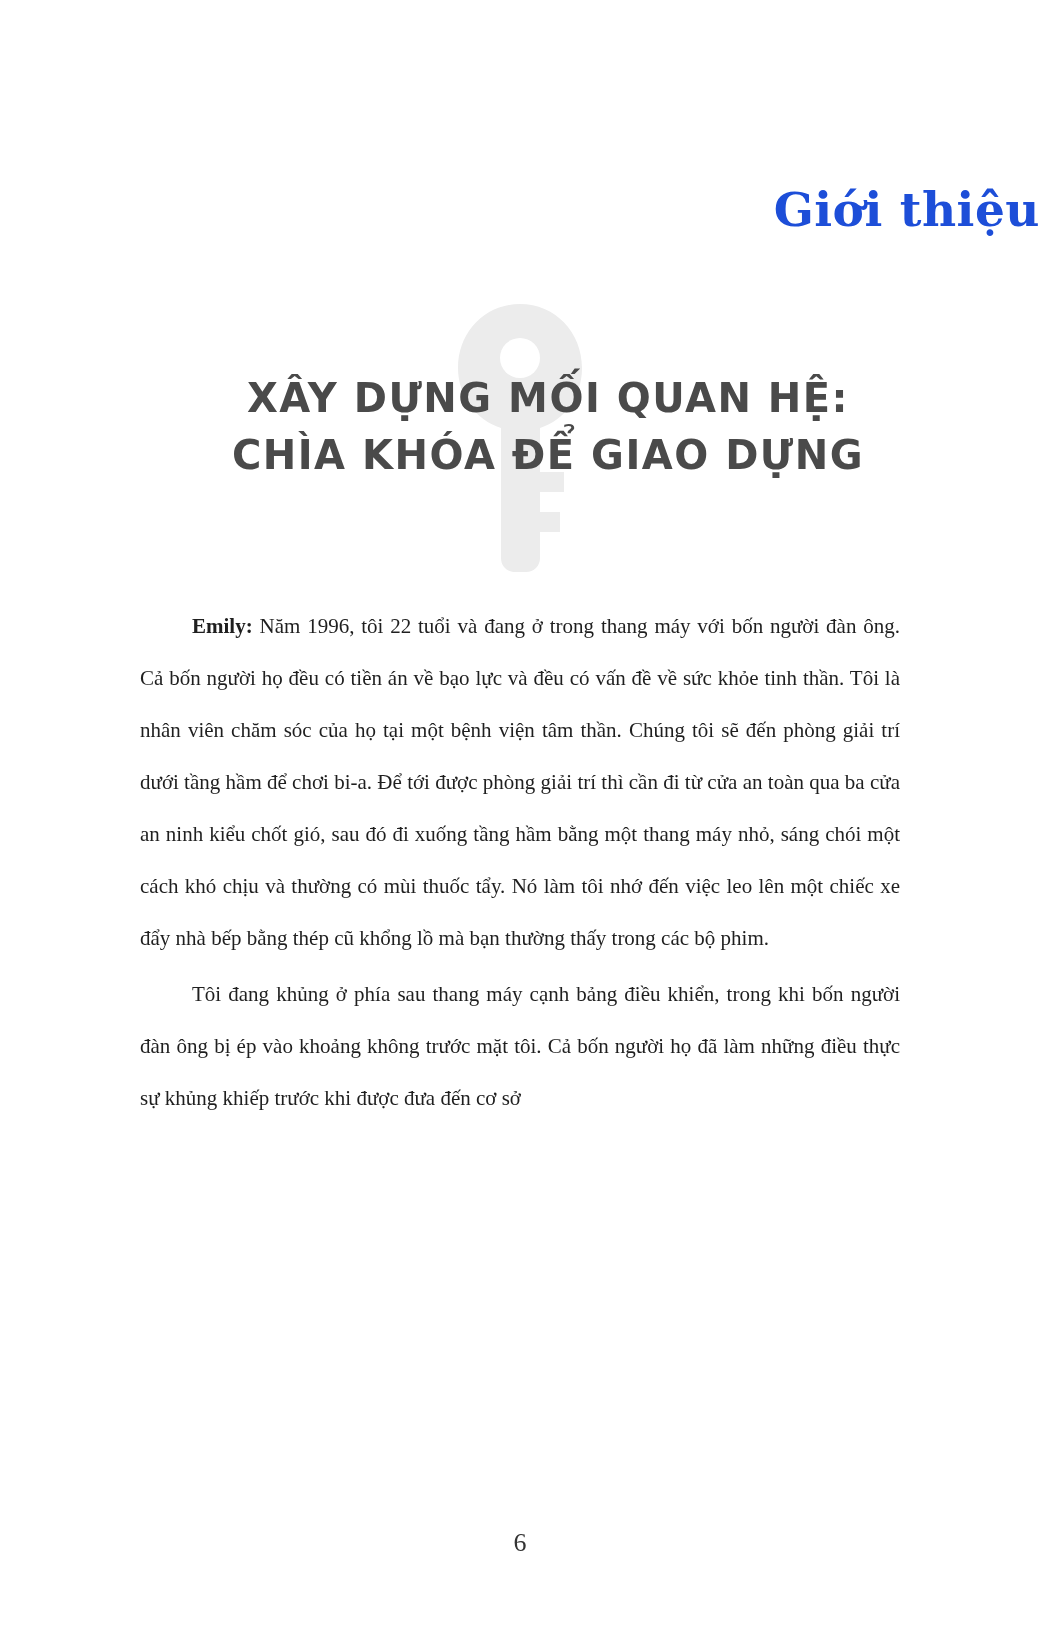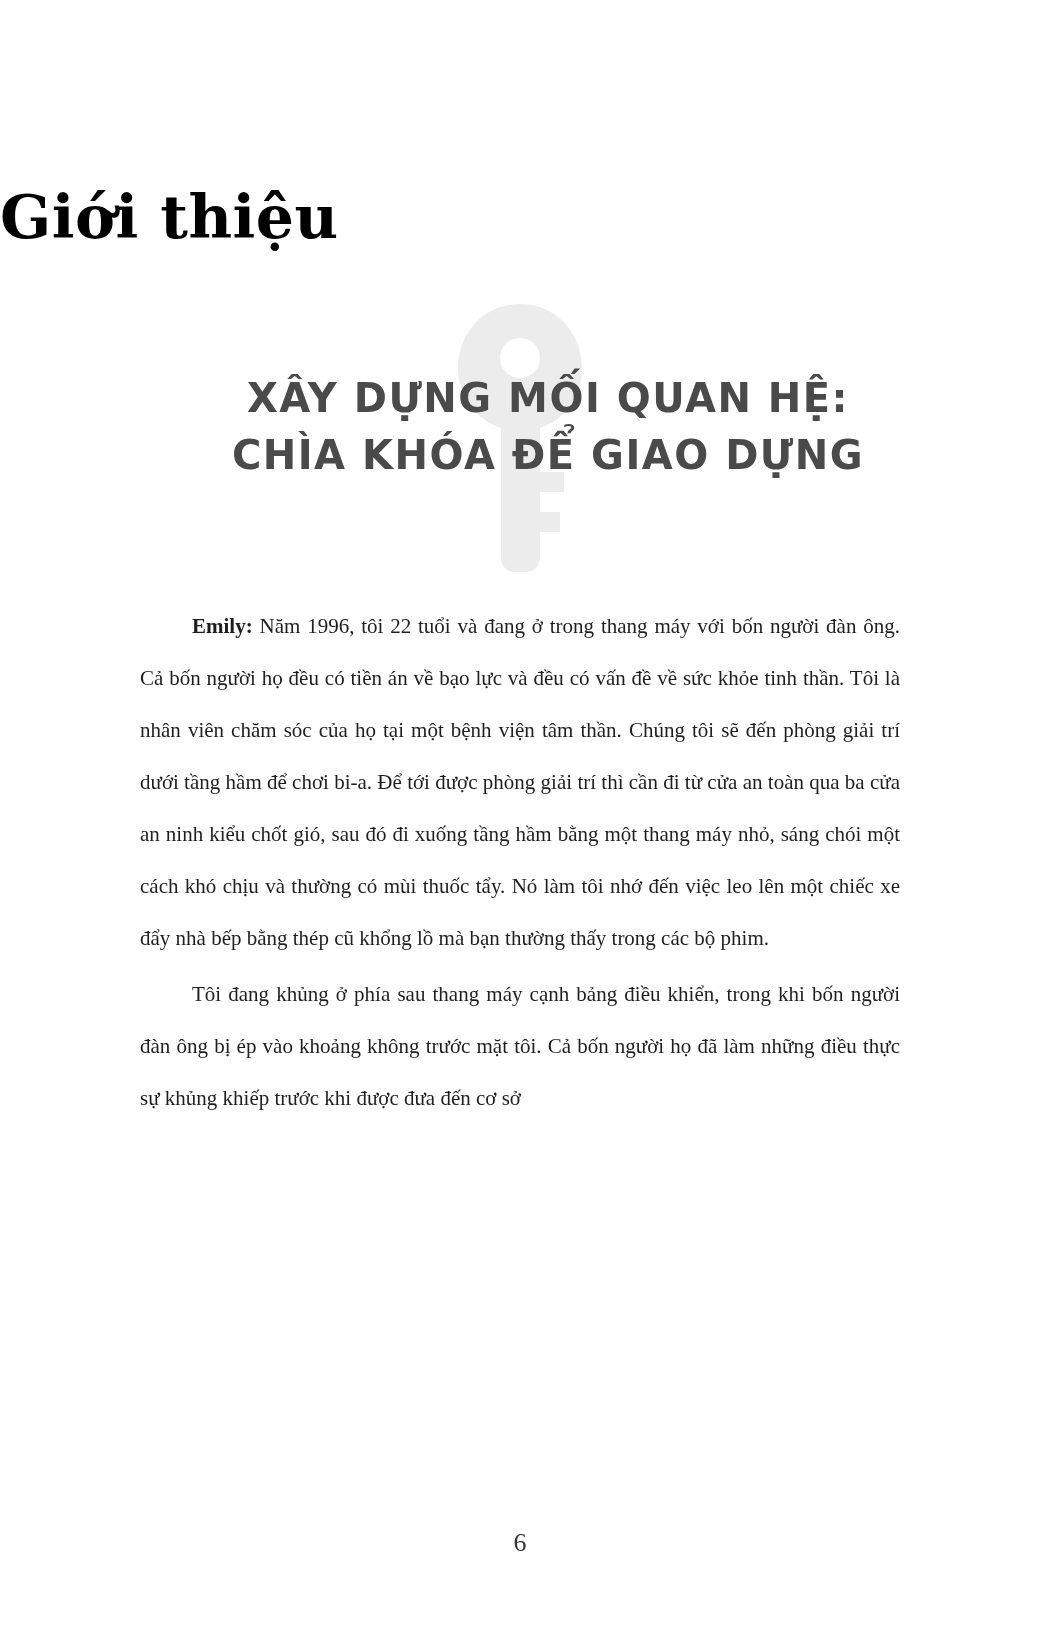--- a/index.html
+++ b/index.html
@@ -16,25 +16,25 @@
     overflow: hidden;
     font-family: "Liberation Serif", serif;
   }
 
   
   .chapter-title {
     position: absolute;
     top: 182px;
     left: 0;
     width: 100%;
-    text-align: left;
+    text-align: right;
     font-family: "DejaVu Serif", serif;
     font-weight: bold;
-    font-size: 60px;
-    color: #000000;
+    font-size: 47px;
+    color: #1d4ed8;
     letter-spacing: 0.5px;
   }
 
   
   .key-watermark {
     position: absolute;
     top: 300px;
     left: 50%;
     transform: translateX(-50%);
     width: 160px;

